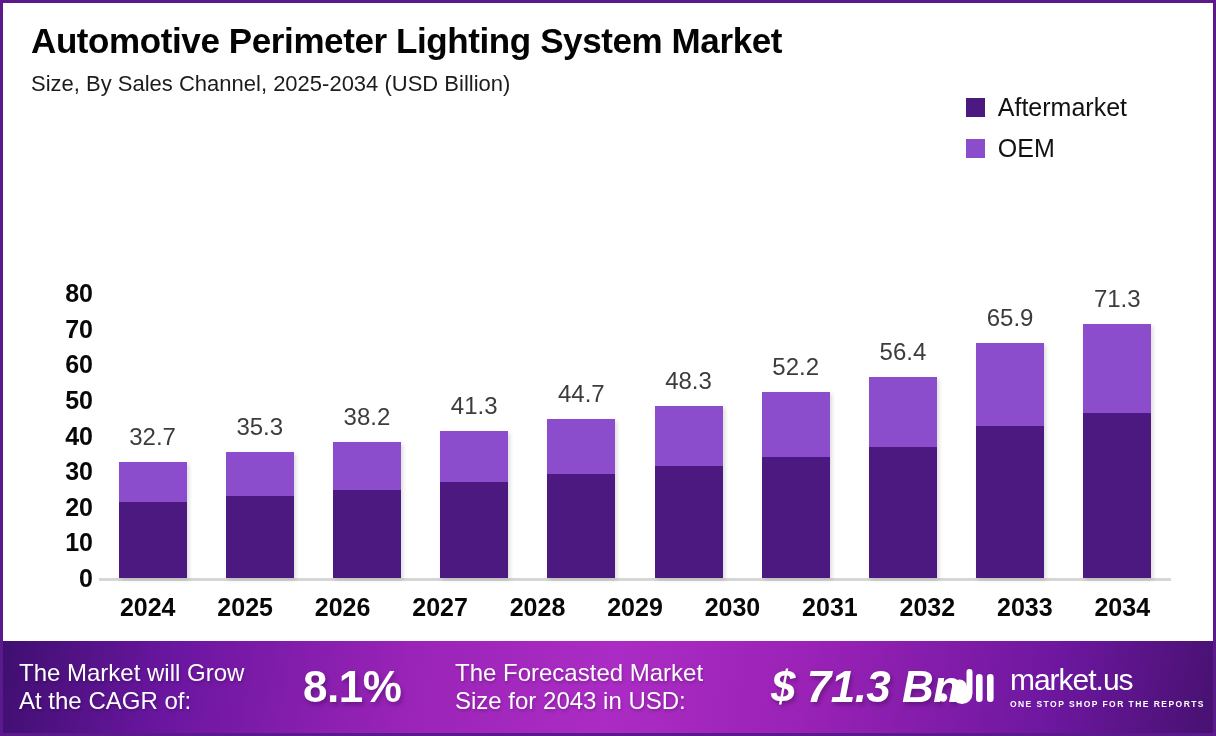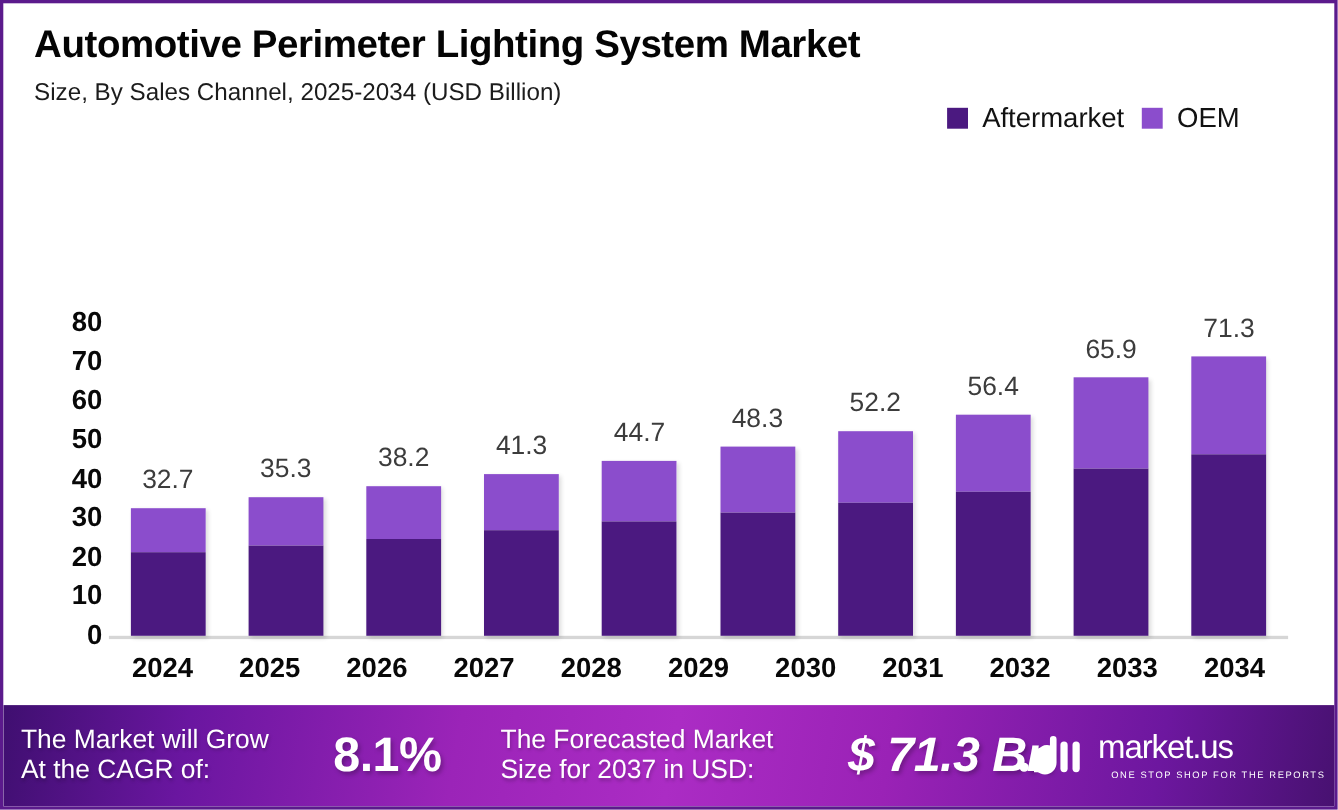--- a/index.html
+++ b/index.html
@@ -46,20 +46,21 @@
     letter-spacing: 0px;
     white-space: nowrap;
   }
 
   
   .legend {
     position: absolute;
     right: 86px;
     top: 92px;
     display: flex;
+    flex-direction: column;
     gap: 16px;
   }
   .legend-item {
     display: flex;
     align-items: center;
     gap: 13px;
   }
   .legend-swatch {
     width: 19px;
     height: 19px;
@@ -218,25 +219,24 @@
     color: #ffffff;
     font-size: 30px;
     font-weight: normal;
     letter-spacing: -1px;
     line-height: 1;
     white-space: nowrap;
   }
   .logo-tag {
     color: #ffffff;
     font-size: 8.5px;
-    font-weight: normal;
+    font-weight: bold;
     letter-spacing: 1.45px;
     margin-top: 4px;
     white-space: nowrap;
-    margin-left: 12px;
   }
 </style>
 </head>
 <body>
 
 <div id="infographic">
 
   <div class="header">
     <div class="chart-title">Automotive Perimeter Lighting System Market</div>
     <div class="chart-subtitle">Size, By Sales Channel, 2025-2034 (USD Billion)</div>
@@ -355,21 +355,21 @@
 
   <div class="banner">
     <div class="banner-text cell-cagr-label">
       <div>The Market will Grow</div>
       <div>At the CAGR of:</div>
     </div>
     <div class="banner-big cell-cagr-value">8.1%</div>
 
     <div class="banner-text cell-size-label">
       <div>The Forecasted Market</div>
-      <div>Size for 2037 in USD:</div>
+      <div>Size for 2043 in USD:</div>
     </div>
     <div class="banner-big cell-size-value">$ 71.3 Bn</div>
 
     <div class="logo">
       <svg class="logo-mark" width="62" height="42" viewBox="0 0 62 42">
         <circle cx="5" cy="31.5" r="4.2" fill="#ffffff"></circle>
         <path d="M14 36 L14 21 a7.5 7.5 0 0 1 15 0 L29 36 Z" fill="#ffffff"></path>
         <path d="M31.5 6 L31.5 27.5 a7.5 7.5 0 0 1 -15 0" fill="none" stroke="#ffffff" stroke-width="6" stroke-linecap="round"></path>
         <rect x="38" y="8" width="6.6" height="28" rx="3.3" fill="#ffffff"></rect>
         <rect x="49" y="8" width="6.6" height="28" rx="3.3" fill="#ffffff"></rect>

